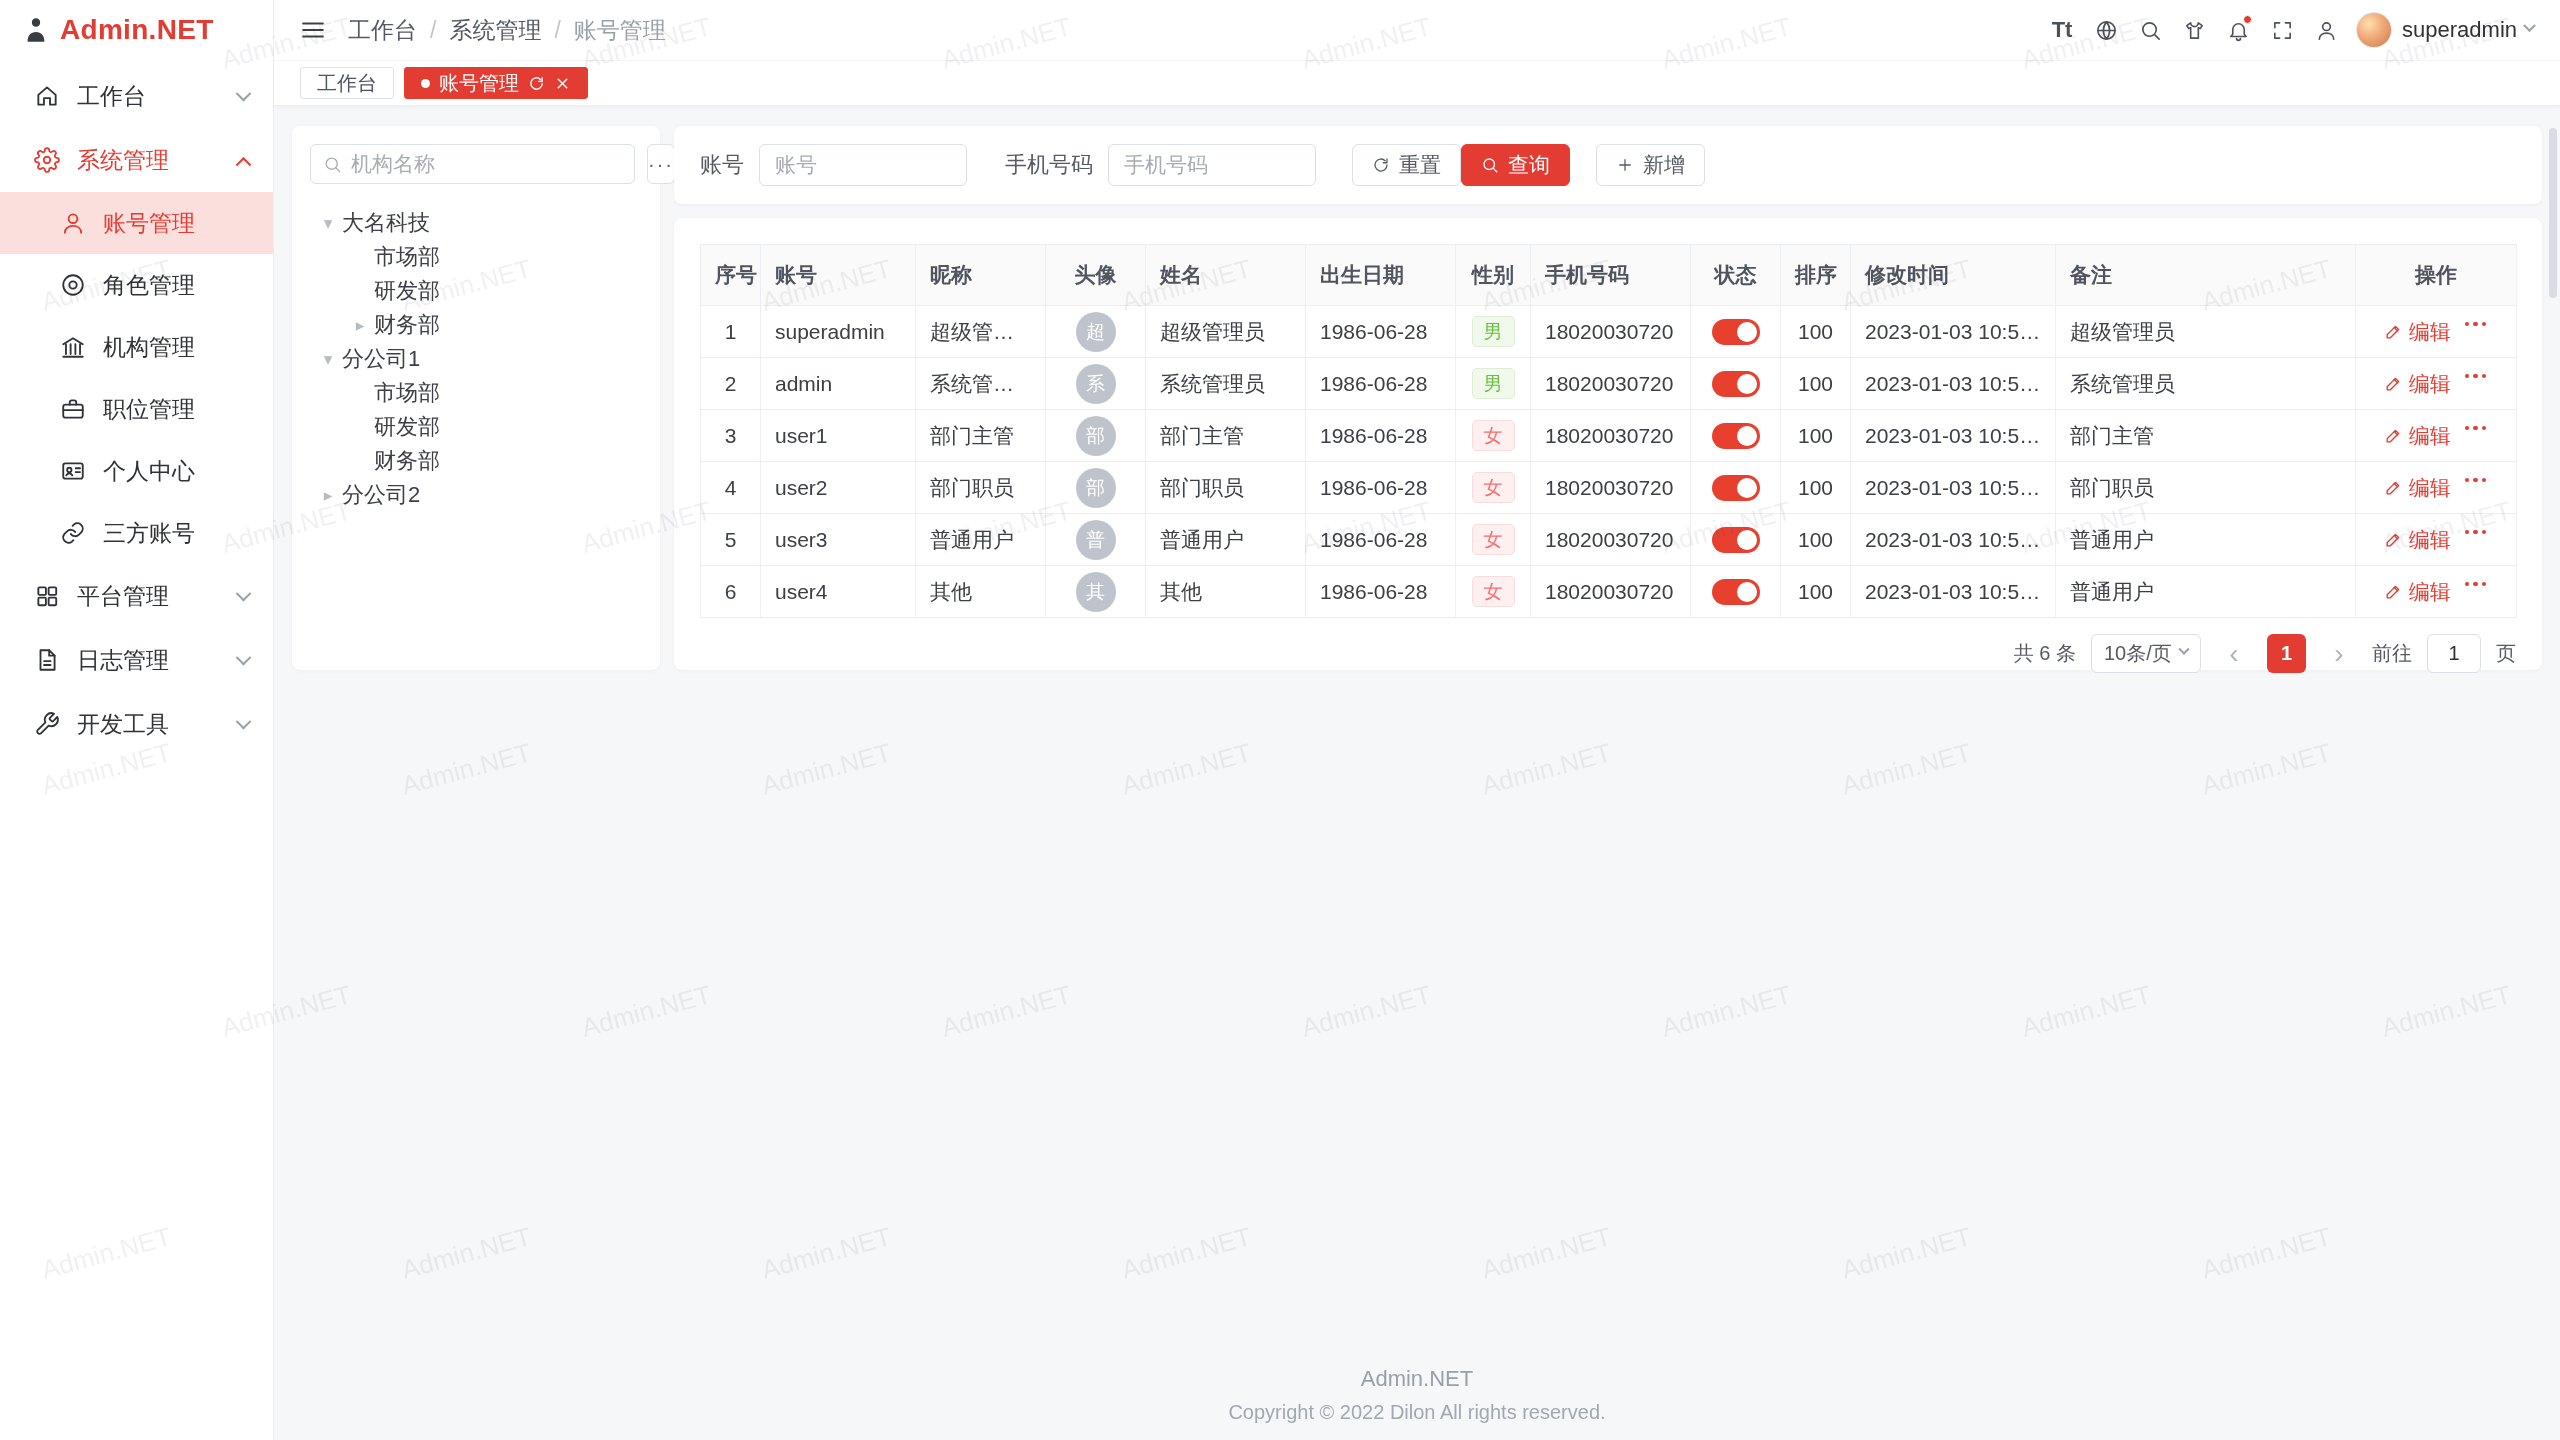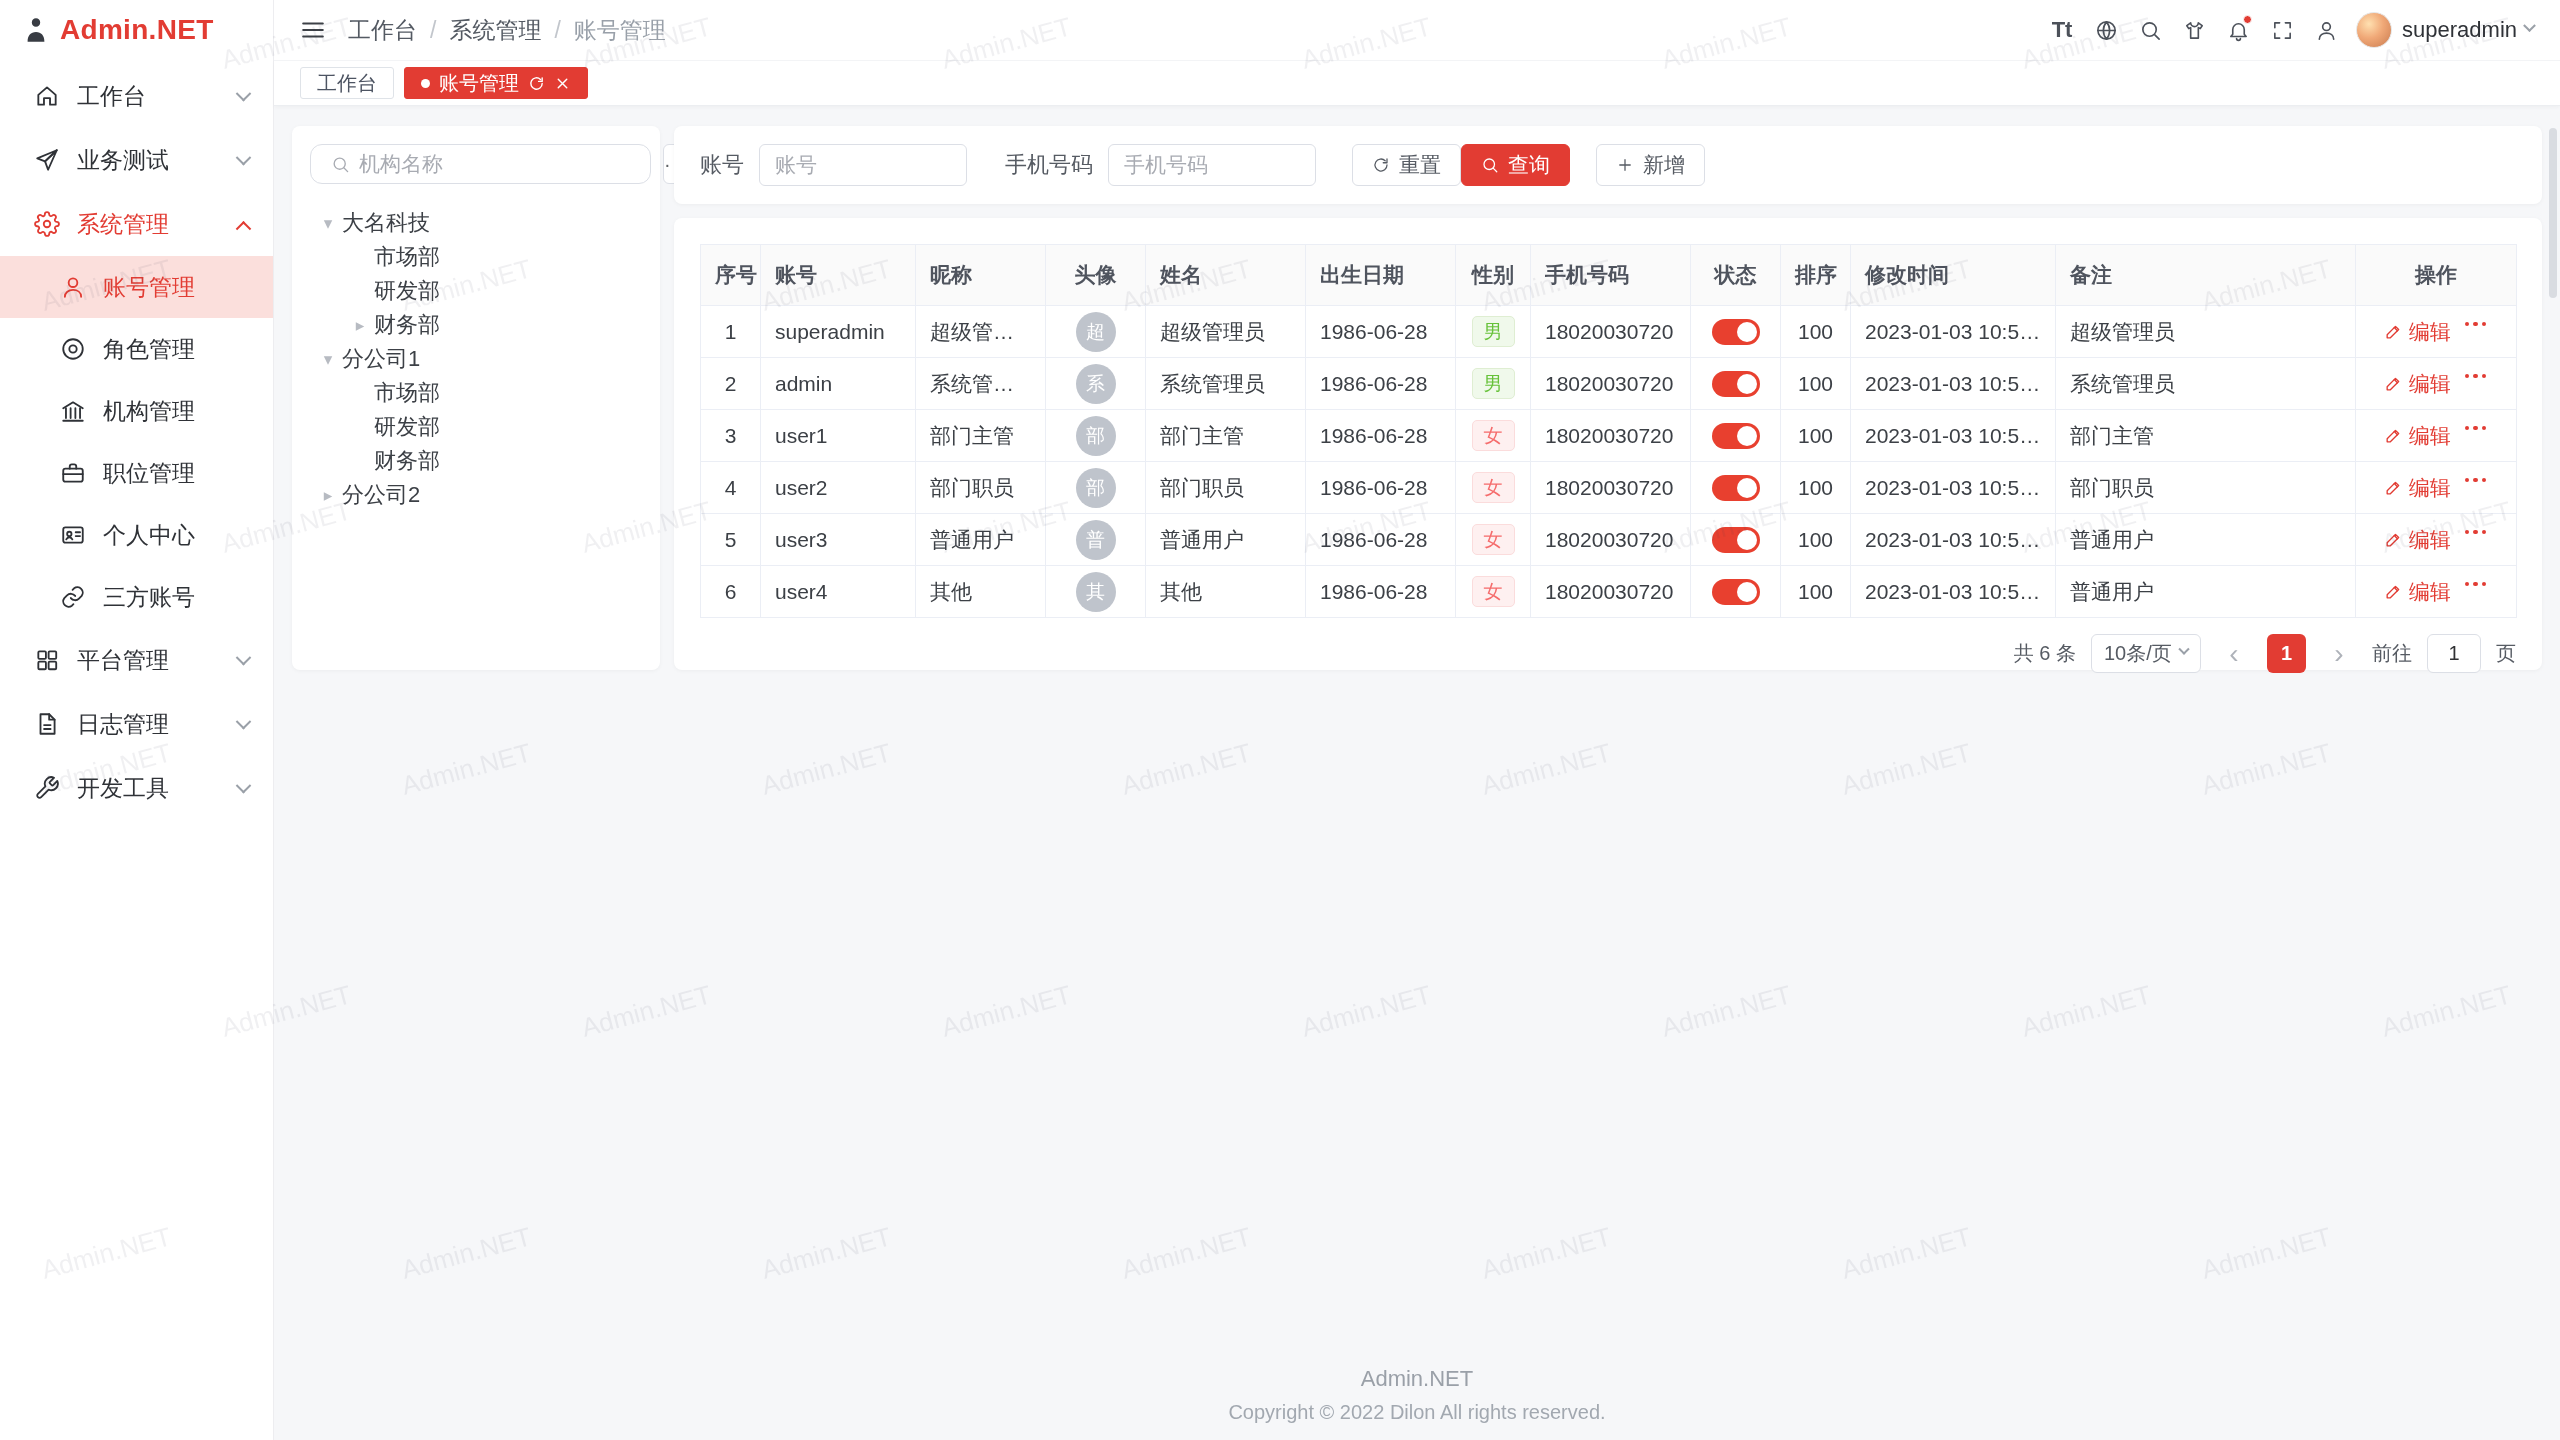--- a/index.html
+++ b/index.html
@@ -51,21 +51,21 @@
   .tag-dot{width:9px;height:9px;border-radius:50%;background:#fff}
   .tag .tic{width:17px;height:17px;fill:none;stroke:#fff;stroke-width:2;stroke-linecap:round;stroke-linejoin:round;cursor:pointer}
 
   
   .content{flex:1;display:flex;align-items:flex-start;padding:20px 18px 0 18px;gap:14px}
   .card{background:#fff;border-radius:8px;box-shadow:0 1px 4px rgba(0,0,0,.045)}
 
   
   .org-card{width:368px;height:544px;padding:18px;flex-shrink:0}
   .org-top{display:flex;gap:12px}
-  .org-search{flex:1;height:40px;border:1px solid #dcdfe6;border-radius:12px;display:flex;align-items:center;padding:0 20px;gap:9px;color:#a8abb2;background:#fff}
+  .org-search{flex:1;height:40px;border:1px solid #dcdfe6;border-radius:6px;display:flex;align-items:center;padding:0 12px;gap:9px;color:#a8abb2;background:#fff}
   .org-search .ic{width:19px;height:19px}
   .org-search input{border:0;outline:0;flex:1;font-size:21px;min-width:0;color:#303133;background:transparent}
   .org-search input::placeholder{color:#a8abb2}
   .more-btn{width:46px;height:40px;border:1px solid #dcdfe6;border-radius:6px;display:flex;align-items:center;justify-content:center;color:#606266;font-size:20px;letter-spacing:2px;cursor:pointer;background:#fff}
   .tree{margin-top:22px}
   .tree-node{height:34px;display:flex;align-items:center;font-size:22px;color:#3c4046;cursor:pointer;border-radius:4px}
   .tree-node .caret{width:28px;text-align:center;color:#b7bbc2;font-size:17px;flex-shrink:0}
   .lv0{padding-left:4px}
   .lv1{padding-left:36px}
 
@@ -138,28 +138,20 @@
     <nav class="menu">
 
       <div class="menu-item">
         <svg class="ic" viewBox="0 0 24 24">
             <path d="M4 11 12 4l8 7v9h-5.2v-6H9.2v6H4z"></path>
           </svg>
         <span class="lbl">工作台</span>
         <span class="chev"></span>
       </div>
 
-      <div class="menu-item">
-        <svg class="ic" viewBox="0 0 24 24">
-            <path d="M21 3 3 10.5l7.2 2.8z"></path>
-            <path d="M21 3l-8 18-2.8-7.7z"></path>
-          </svg>
-        <span class="lbl">业务测试</span>
-        <span class="chev"></span>
-      </div>
 
       <div class="menu-item active-parent">
         <svg class="ic" viewBox="0 0 24 24">
             <circle cx="12" cy="12" r="3"></circle>
             <path d="M19.4 15a1.65 1.65 0 0 0 .33 1.82l.06.06a2 2 0 1 1-2.83 2.83l-.06-.06a1.65 1.65 0 0 0-1.82-.33 1.65 1.65 0 0 0-1 1.51V21a2 2 0 1 1-4 0v-.09A1.65 1.65 0 0 0 9 19.4a1.65 1.65 0 0 0-1.82.33l-.06.06a2 2 0 1 1-2.83-2.83l.06-.06a1.65 1.65 0 0 0 .33-1.82 1.65 1.65 0 0 0-1.51-1H3a2 2 0 1 1 0-4h.09A1.65 1.65 0 0 0 4.6 9a1.65 1.65 0 0 0-.33-1.82l-.06-.06a2 2 0 1 1 2.83-2.83l.06.06a1.65 1.65 0 0 0 1.82.33H9a1.65 1.65 0 0 0 1-1.51V3a2 2 0 1 1 4 0v.09a1.65 1.65 0 0 0 1 1.51 1.65 1.65 0 0 0 1.82-.33l.06-.06a2 2 0 1 1 2.83 2.83l-.06.06a1.65 1.65 0 0 0-.33 1.82V9a1.65 1.65 0 0 0 1.51 1H21a2 2 0 1 1 0 4h-.09a1.65 1.65 0 0 0-1.51 1z"></path>
           </svg>
         <span class="lbl">系统管理</span>
         <span class="chev up"></span>
       </div>
 

